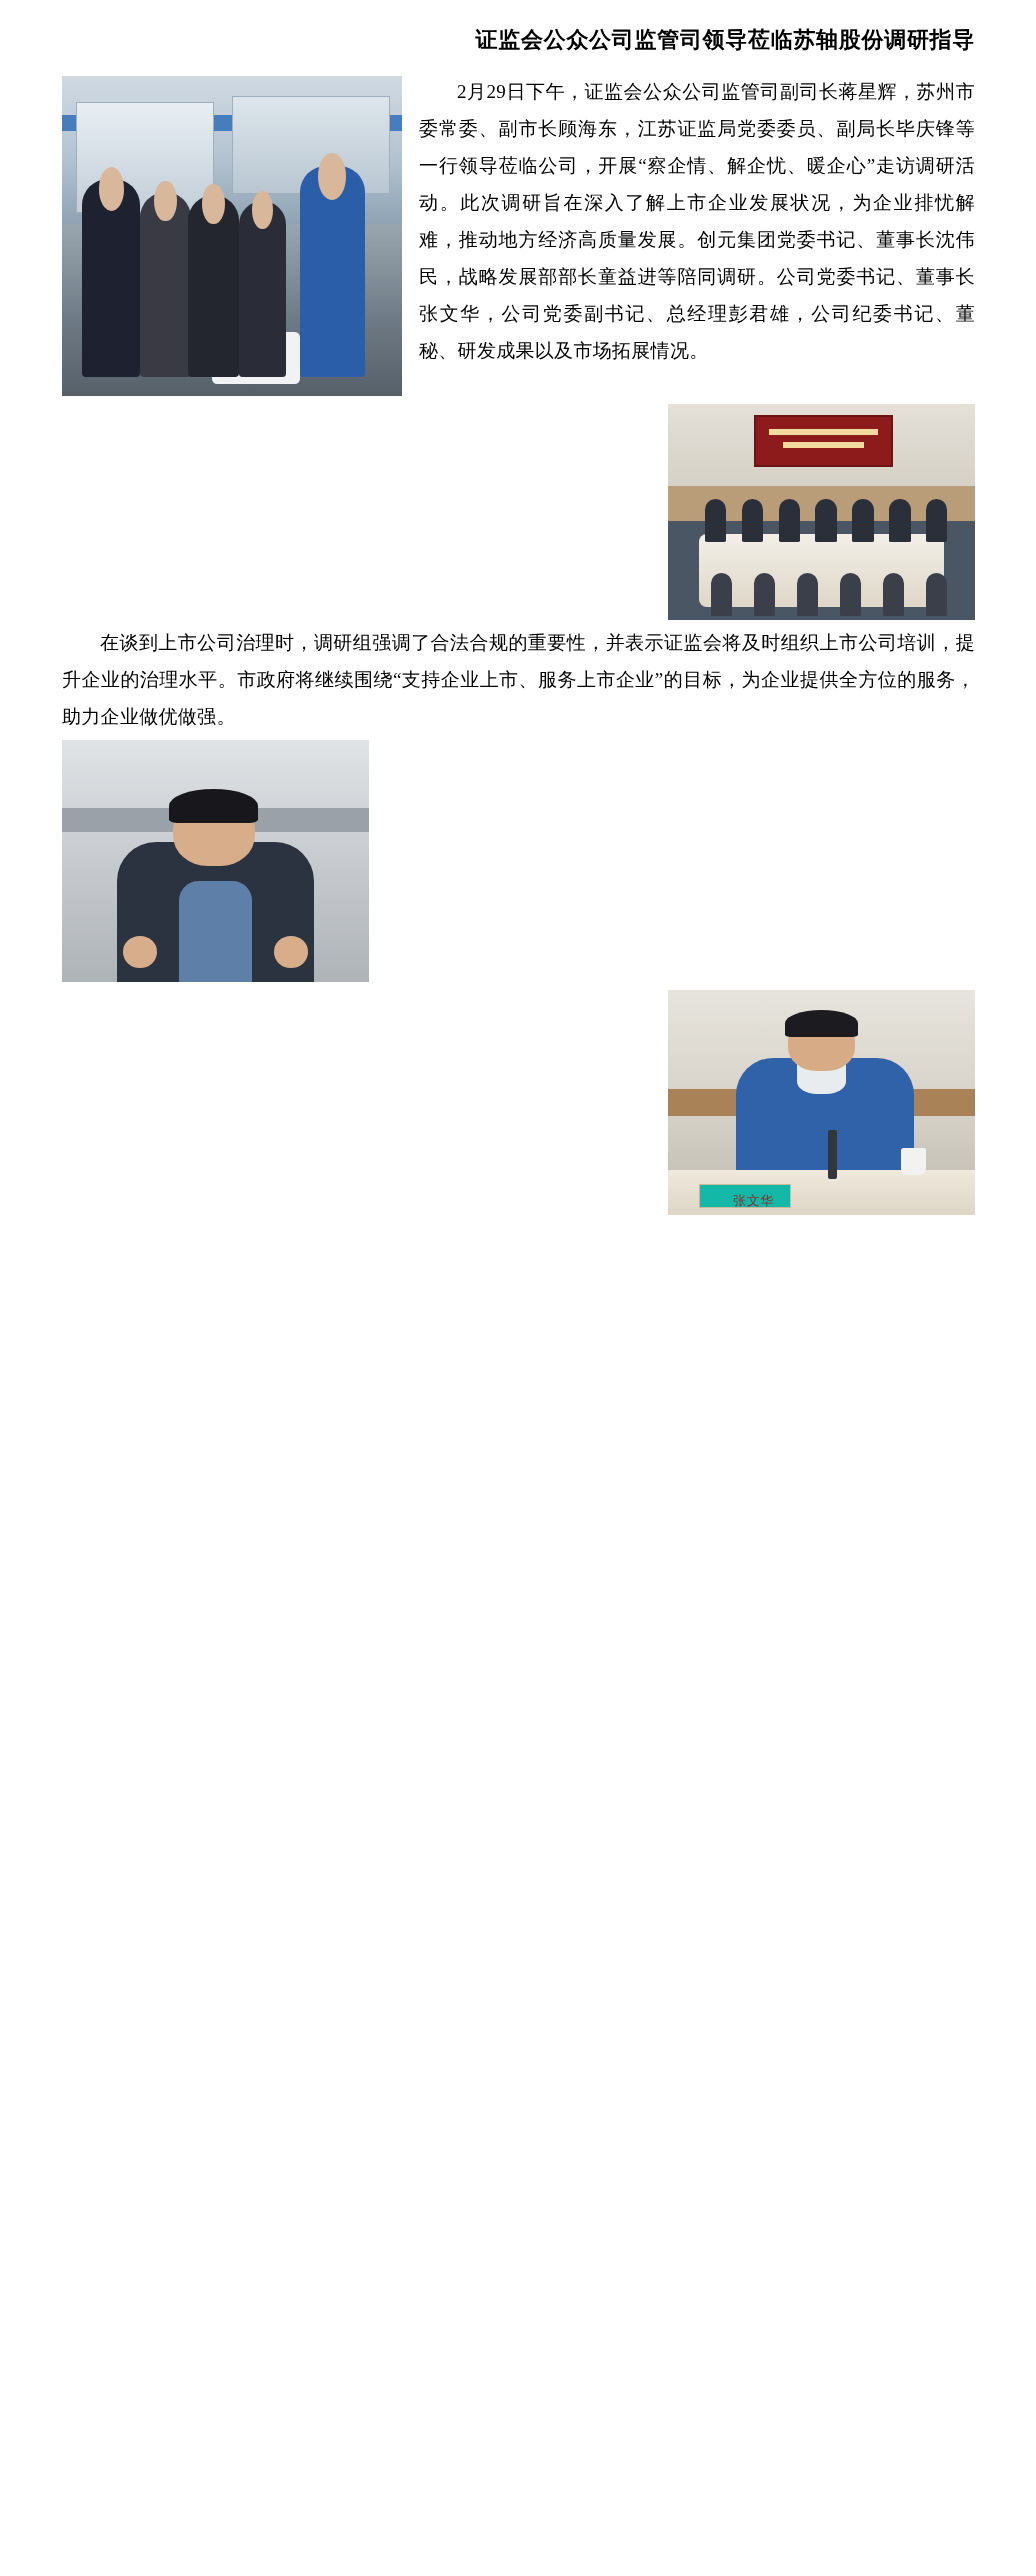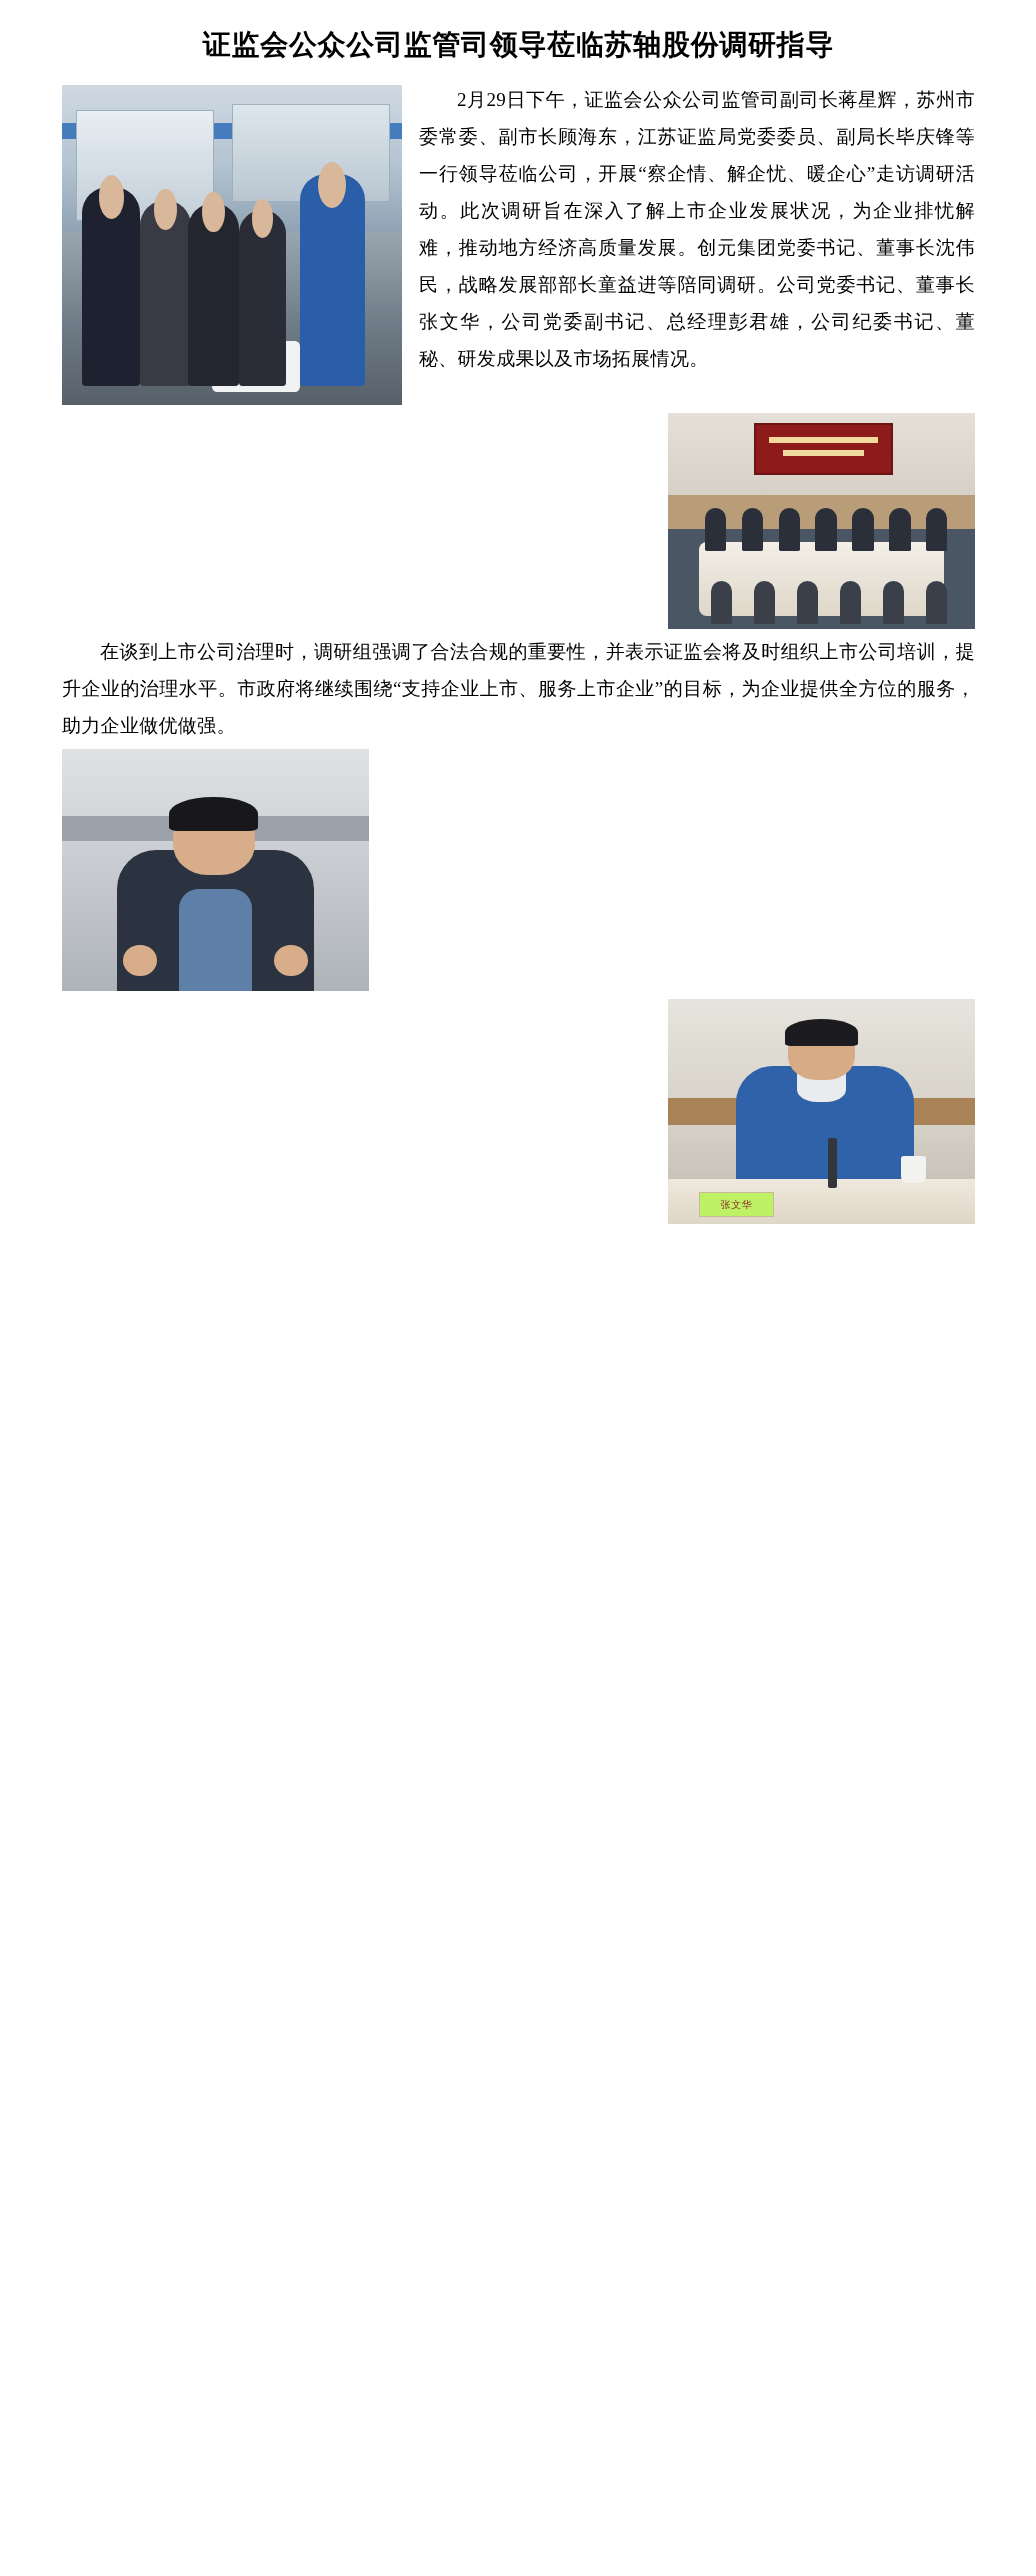--- a/index.html
+++ b/index.html
@@ -11,24 +11,24 @@
     width: 1037px;
     font-family: "Liberation Serif", "DejaVu Serif", serif;
   }
   .page {
     width: 1037px;
     box-sizing: border-box;
     padding: 19.6px 62px 26px 62px;
     background: #ffffff;
   }
   .doc-title {
-    text-align: center;
+    text-align: right;
     font-family: "Liberation Sans", "DejaVu Sans", sans-serif;
     font-weight: bold;
-    font-size: 28px;
+    font-size: 22px;
     letter-spacing: 0.7px;
     color: #000000;
     margin: 5.2px 0 17px 0;
     line-height: 1.4;
   }
   .body-text {
     font-size: 19px;
     line-height: 37px;
     color: #000000;
     text-align: justify;
@@ -187,24 +187,25 @@
   .ph4 .hair {
     position:absolute; left:38%; top:9%; width:24%; height:12%;
     background:#1b1b20; border-radius:50% 50% 8% 8%;
   }
   .ph4 .table {
     position:absolute; left:0; bottom:0; width:100%; height:20%;
     background: linear-gradient(180deg,#efe9dd 0%, #ded6c6 100%);
   }
   .ph4 .nameplate {
     position:absolute; left:10%; bottom:3%; width:24%; height:10%;
-    background:#bef264; border:1.3px solid #c9b99a;
+    background:#14b8a6; border:1.3px solid #c9b99a;
     font-family:"Liberation Sans","DejaVu Sans",sans-serif;
-    font-size:10px; color:#8c2b2b; text-align:center; line-height:2.4;
+    font-size:13px; color:#8c2b2b; text-align:center; line-height:2.4;
     letter-spacing:0.7px;
+    padding-left:17px;
   }
   .ph4 .cup {
     position:absolute; right:16%; bottom:18%; width:8%; height:12%;
     background:#f2f2f0; border-radius:2.6px 2.6px 6.5px 6.5px;
   }
   .ph4 .mic {
     position:absolute; left:52%; bottom:16%; width:3%; height:22%;
     background:#33363b; border-radius:2px;
   }
 </style>

